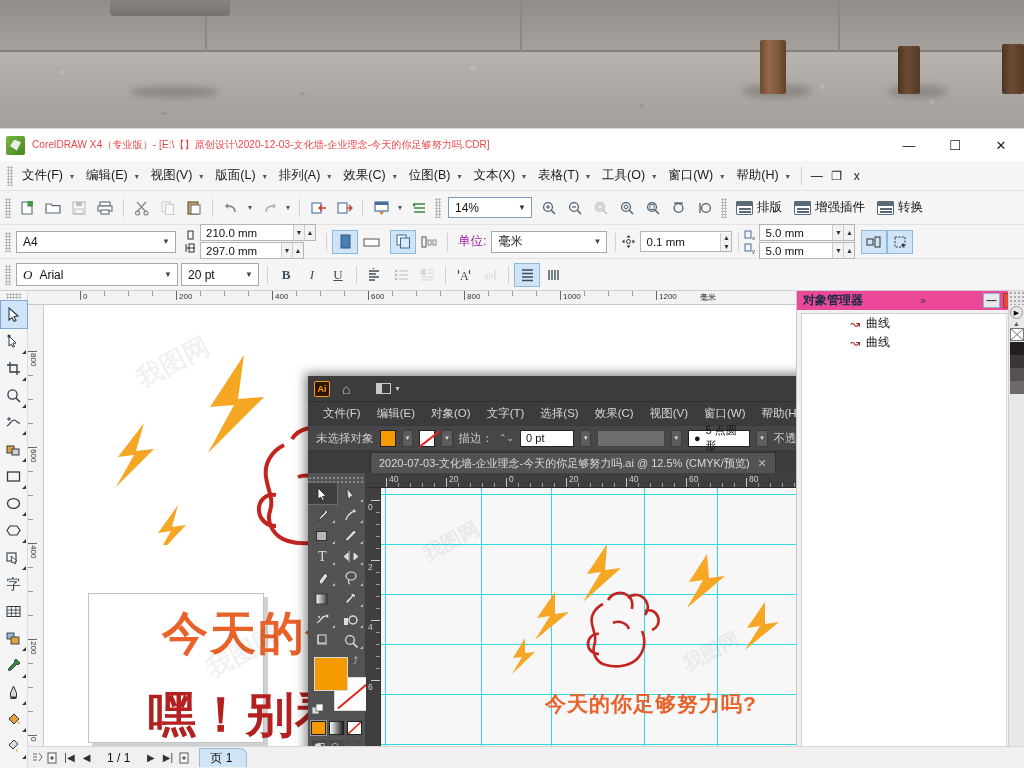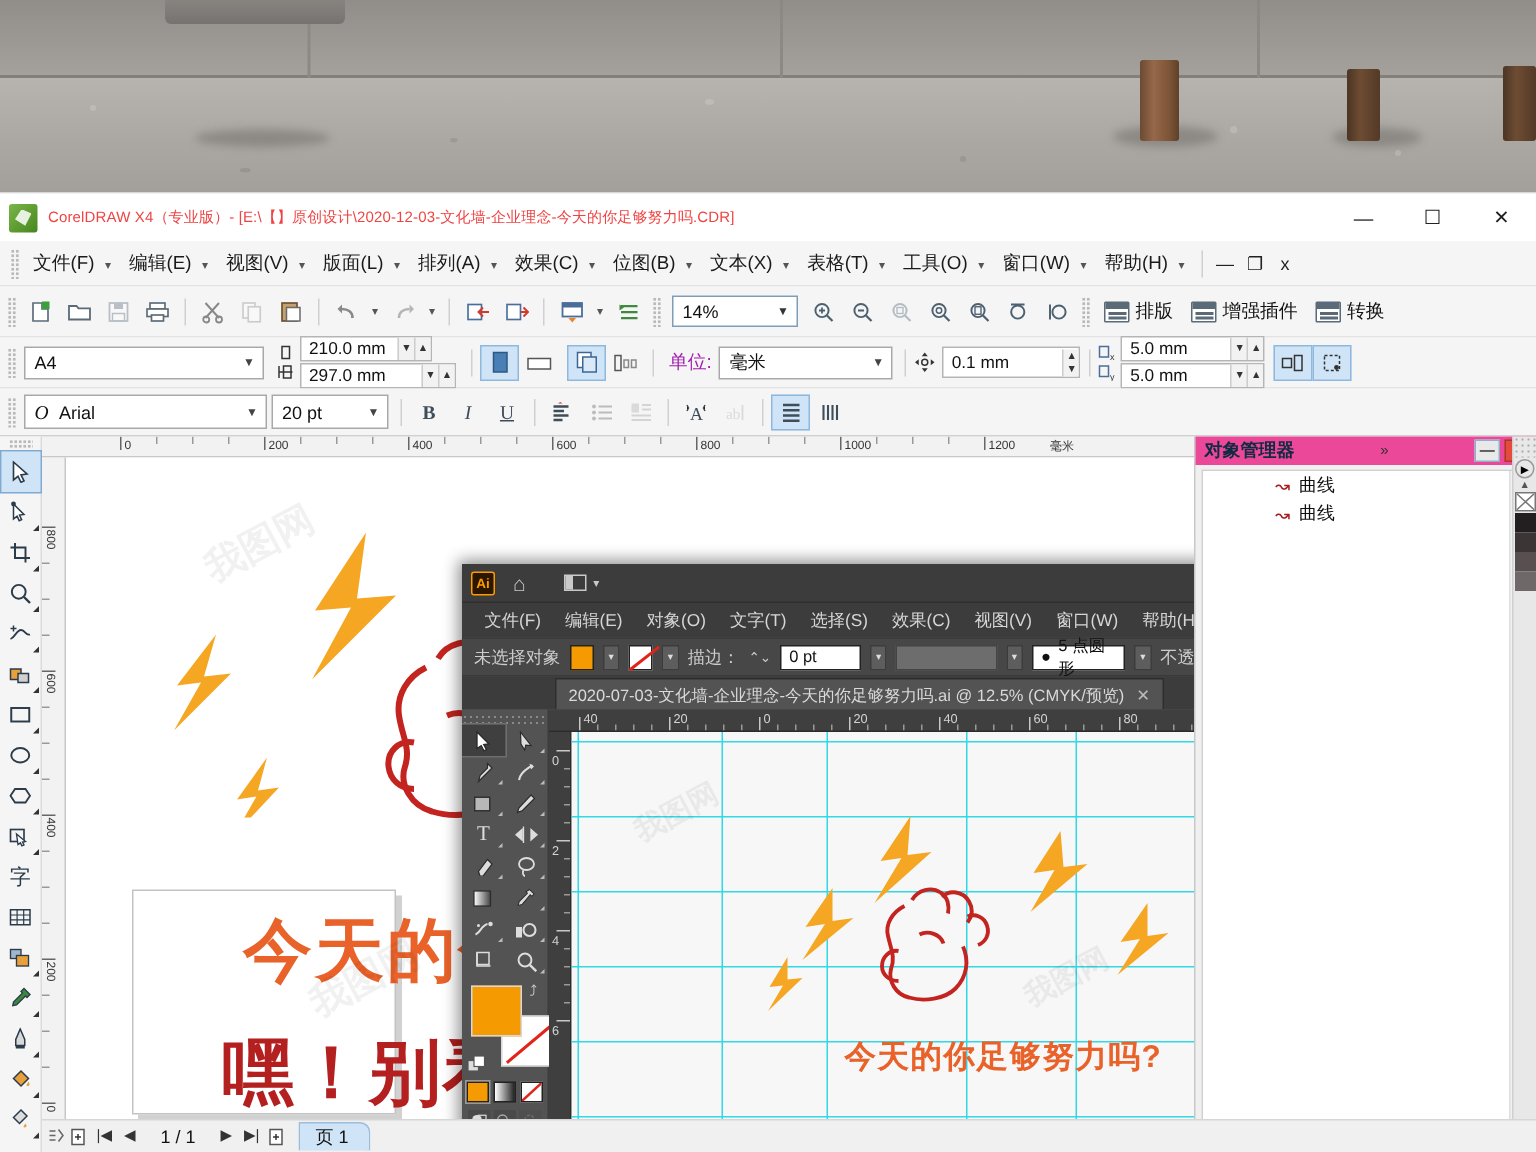--- a/index.html
+++ b/index.html
@@ -619,21 +619,21 @@
       <div style="width:16px;display:flex;flex-direction:column;align-items:center;gap:3px;margin-left:6px;">
         <svg width="11" height="10" viewBox="0 0 11 10">
             <rect x="3" y="1" width="5" height="8" fill="none" stroke="#333" stroke-width="1"></rect>
           </svg>
         <svg width="11" height="10" viewBox="0 0 11 10">
             <path d="M1 1v8M1 5h9" stroke="#333" stroke-width="1"></path>
             <rect x="4" y="1" width="5" height="8" fill="none" stroke="#333" stroke-width="1"></rect>
           </svg>
       </div>
       <div class="spin-col">
-        <div class="num-field" style="width:88px;">
+        <div class="num-field" style="width:116px;">
           <span>210.0 mm</span>
           <span class="nf-spin">
               <span>▼</span>
               <span>▲</span>
             </span>
         </div>
         <div class="num-field" style="width:104px;margin-top:1px;">
           <span>297.0 mm</span>
           <span class="nf-spin">
               <span>▼</span>
@@ -1393,21 +1393,21 @@
             <g fill="none" stroke="#c4241f" stroke-width="2.6">
               <path d="M36 30c-8 4-13 12-11 20 2 9 5 14 2 22-2 8 3 17 12 19 10 3 24 1 31-6 8-8 9-19 5-28"></path>
               <path d="M41 26c4-7 13-9 19-5 5 3 6 9 5 14"></path>
               <path d="M61 24c5-5 14-4 18 3 3 5 2 10-1 14"></path>
               <path d="M78 37c5-2 11 0 13 6 2 6-1 11-6 13"></path>
               <path d="M32 60c-6-1-11 4-11 10s5 10 11 10"></path>
               <path d="M46 49c6-3 14 0 16 6"></path>
             </g>
           </svg>
 
-          <div style="position: absolute; left: 182px; top: 202px; font-size: 21px; font-weight: bold; letter-spacing: 1px; white-space: nowrap; color: rgb(232, 98, 42);">今天的你足够努力吗?</div>
+          <div style="position: absolute; left: 164px; top: 202px; font-size: 21px; font-weight: bold; letter-spacing: 1px; white-space: nowrap; color: rgb(232, 98, 42);">今天的你足够努力吗?</div>
 
           <div class="watermark" style="left:40px;top:40px;font-size:20px;">我图网</div>
           <div class="watermark" style="left:300px;top:150px;font-size:20px;">我图网</div>
         </div>
 
         <div class="ai-hscroll">
           <div class="th"></div>
         </div>
       </div>
 

